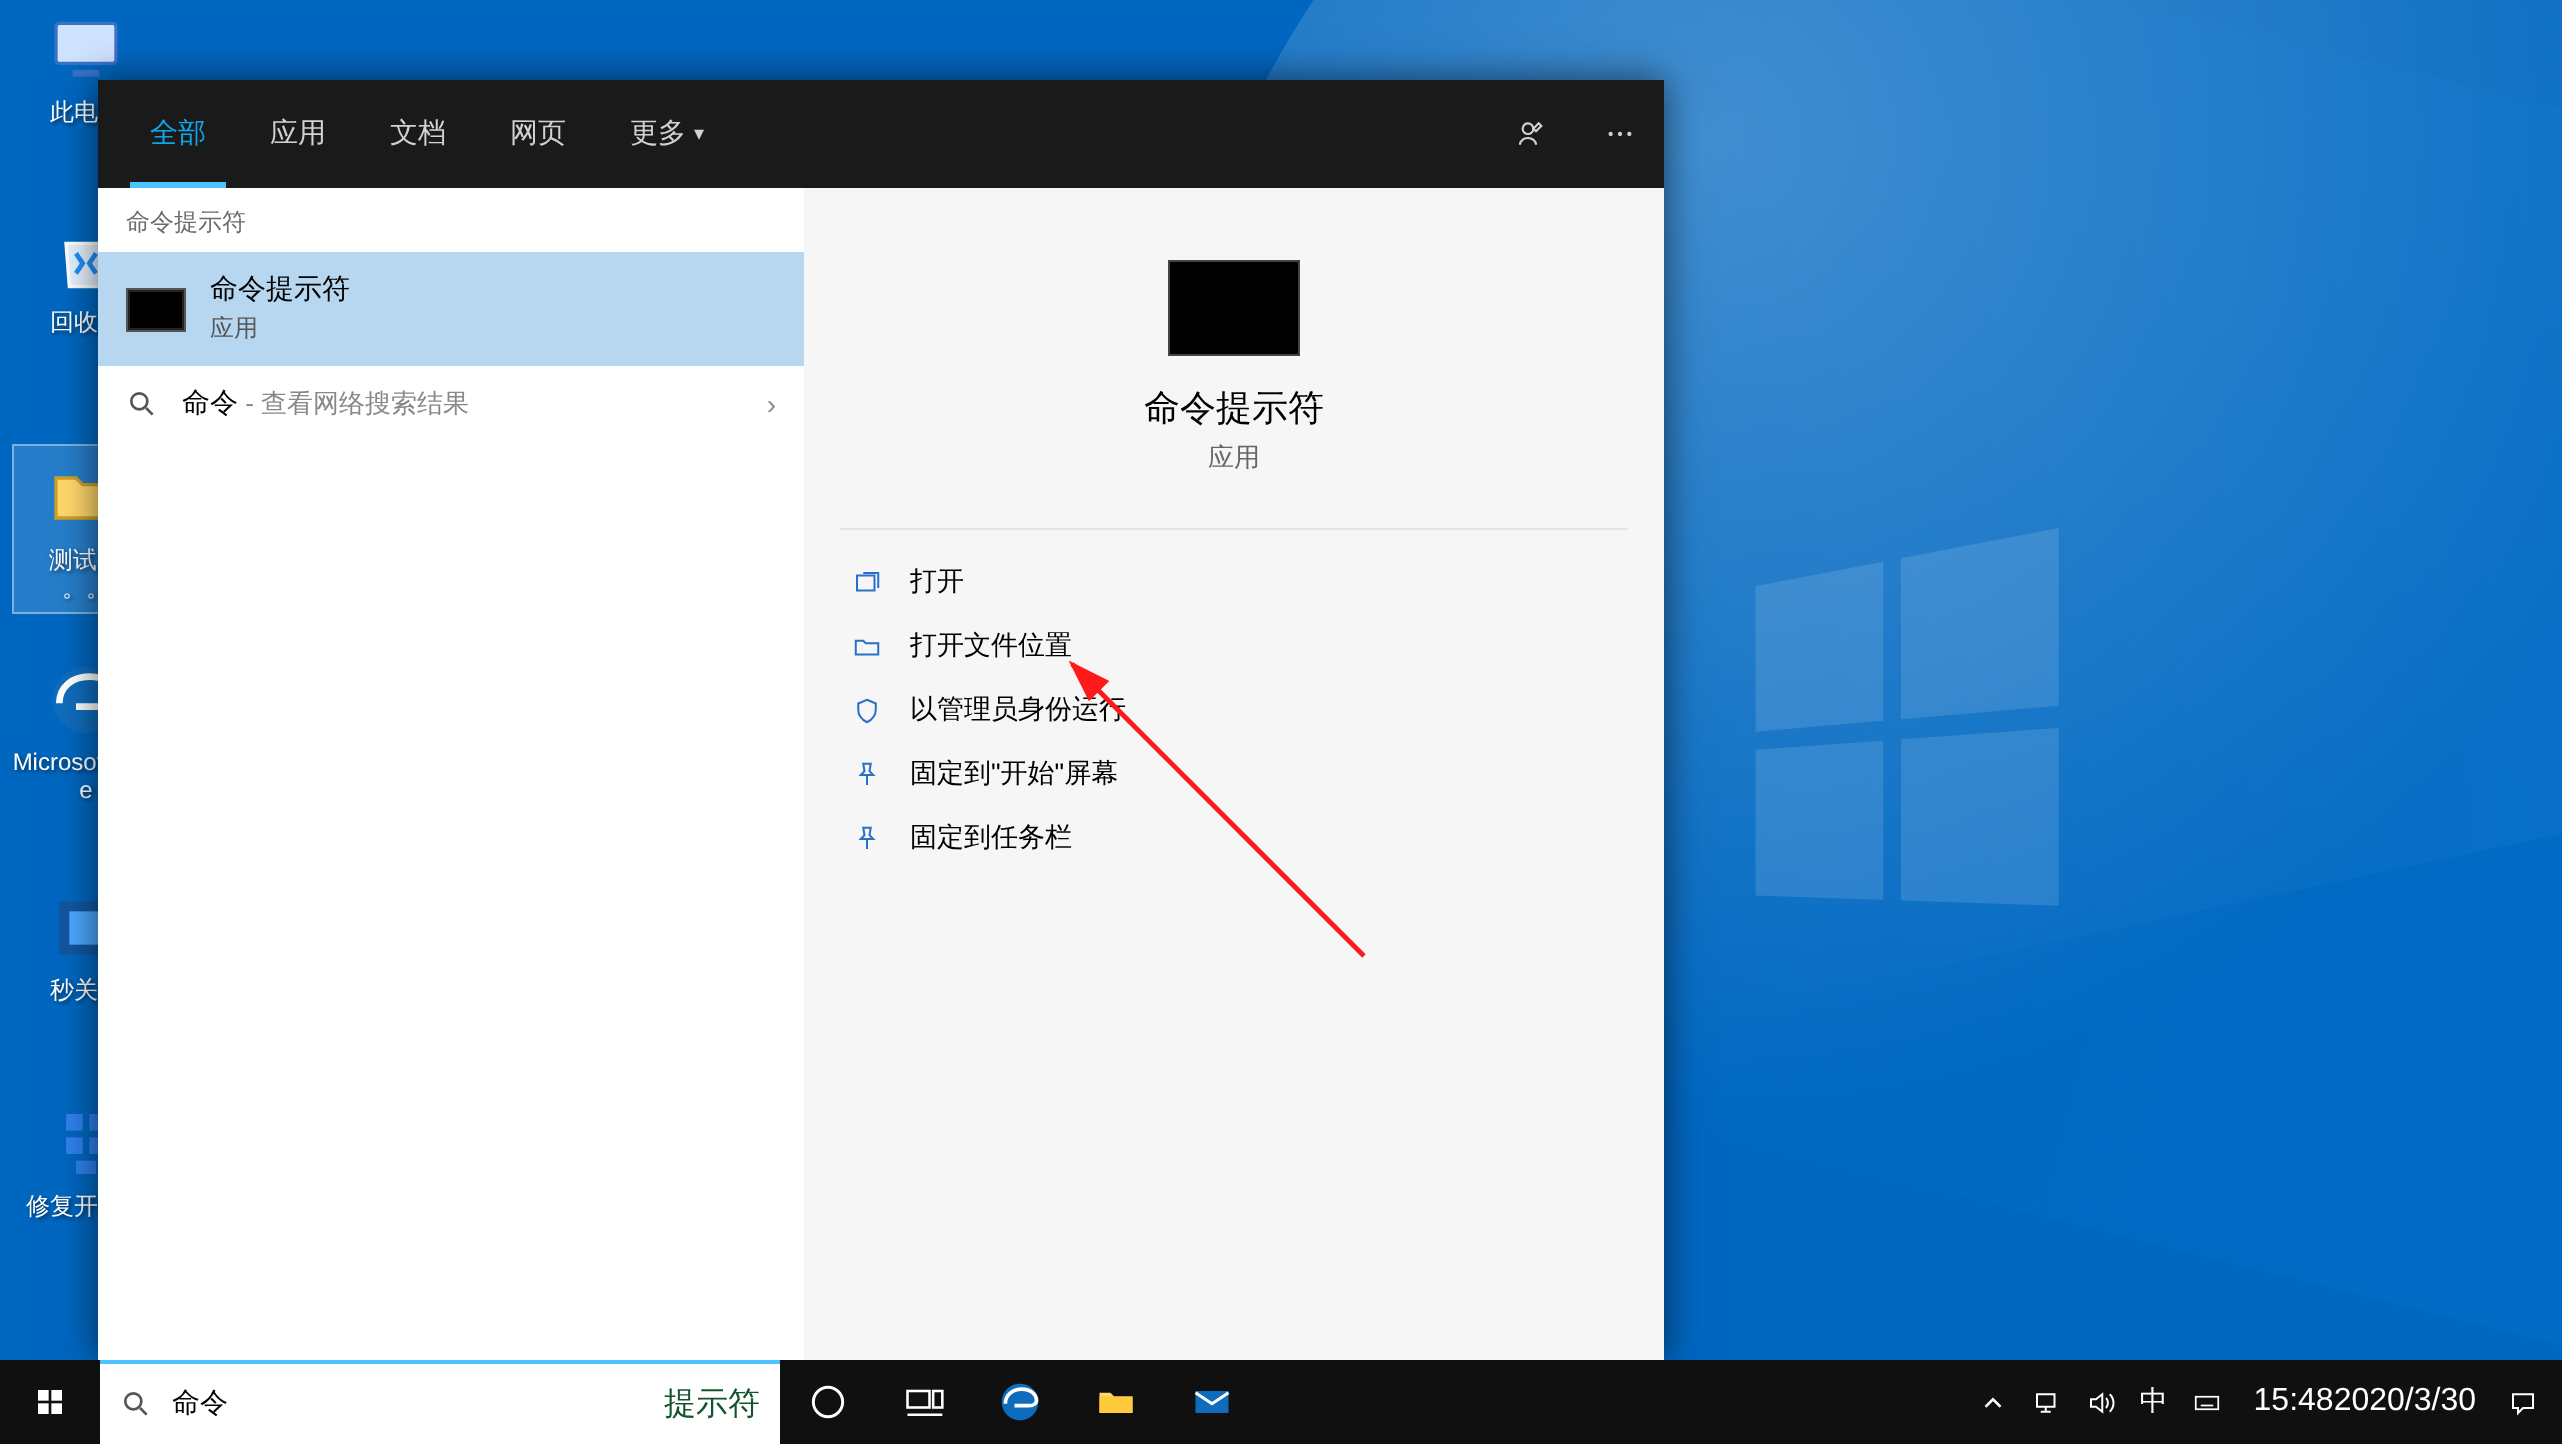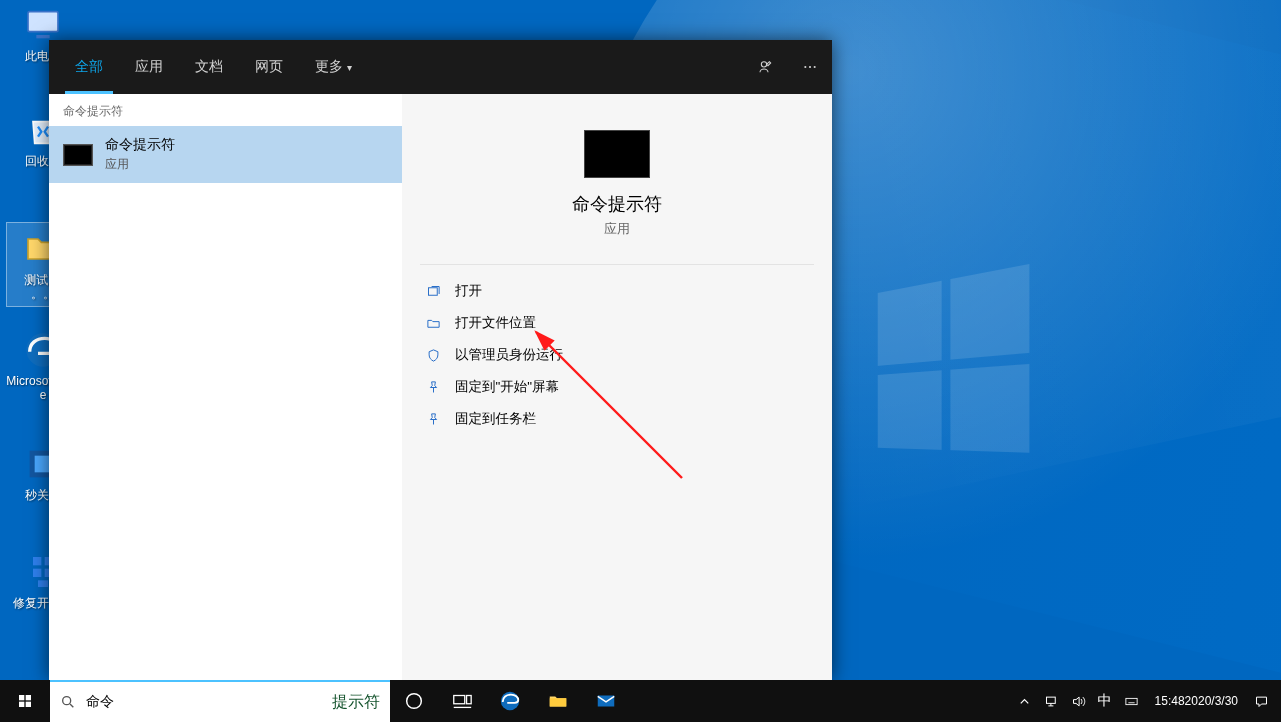--- a/index.html
+++ b/index.html
@@ -81,21 +81,21 @@
   .tb-search { width:340px; background:#fff; display:flex; align-items:center; padding:0 10px; gap:10px;
                border-top:2px solid #4cc2ff; }
   .tb-search input { flex:1; border:none; outline:none; font-size:14px; color:#000; background:transparent; }
   .tb-search input::placeholder { color:#8a8a8a; }
   .tb-icon { width:48px; display:flex; align-items:center; justify-content:center; }
   .tb-icon svg, .tb-icon .emoji { width:22px; height:22px; font-size:22px; }
   .tb-spacer { flex:1; }
   .tray { display:flex; align-items:center; }
   .tray-item { padding:0 6px; display:flex; align-items:center; height:100%; font-size:12px; }
   .tray-item svg { width:15px; height:15px; }
-  .tray-clock { text-align:center; line-height:14px; font-size:12px; padding:0 10px; }
+  .tray-clock { text-align:center; line-height:14px; font-size:16px; padding:0 10px; }
   .tray-show-desktop { width:6px; border-left:1px solid #333; }
 
   
   .search-glyph { width:16px; height:16px; }
 </style>
 </head>
 <body>
 
 <div class="wallpaper">
   <div class="beam beam2"></div>
@@ -196,20 +196,30 @@
   <div class="sf-body">
     <div class="sf-left">
       <div class="sec-title">命令提示符</div>
       <div class="best-item">
         <div class="cmd-thumb"></div>
         <div class="best-text">
           <div class="t1">命令提示符</div>
           <div class="t2">应用</div>
         </div>
       </div>
+      <div class="web-item">
+        <svg class="search-glyph" viewBox="0 0 24 24" fill="none" stroke="#555" stroke-width="2">
+            <circle cx="10" cy="10" r="6"></circle>
+            <path d="M20 20l-5-5"></path>
+          </svg>
+        <span>
+          <span class="query">命令</span><span class="hint"> - 查看网络搜索结果</span>
+        </span>
+        <span class="chev">›</span>
+      </div>
     </div>
 
     <div class="sf-right">
       <div class="rp-thumb"></div>
       <div class="rp-title">命令提示符</div>
       <div class="rp-sub">应用</div>
       <div class="rp-sep"></div>
 
       <div class="rp-action">
         <svg viewBox="0 0 24 24" fill="none" stroke="currentColor" stroke-width="1.6">

